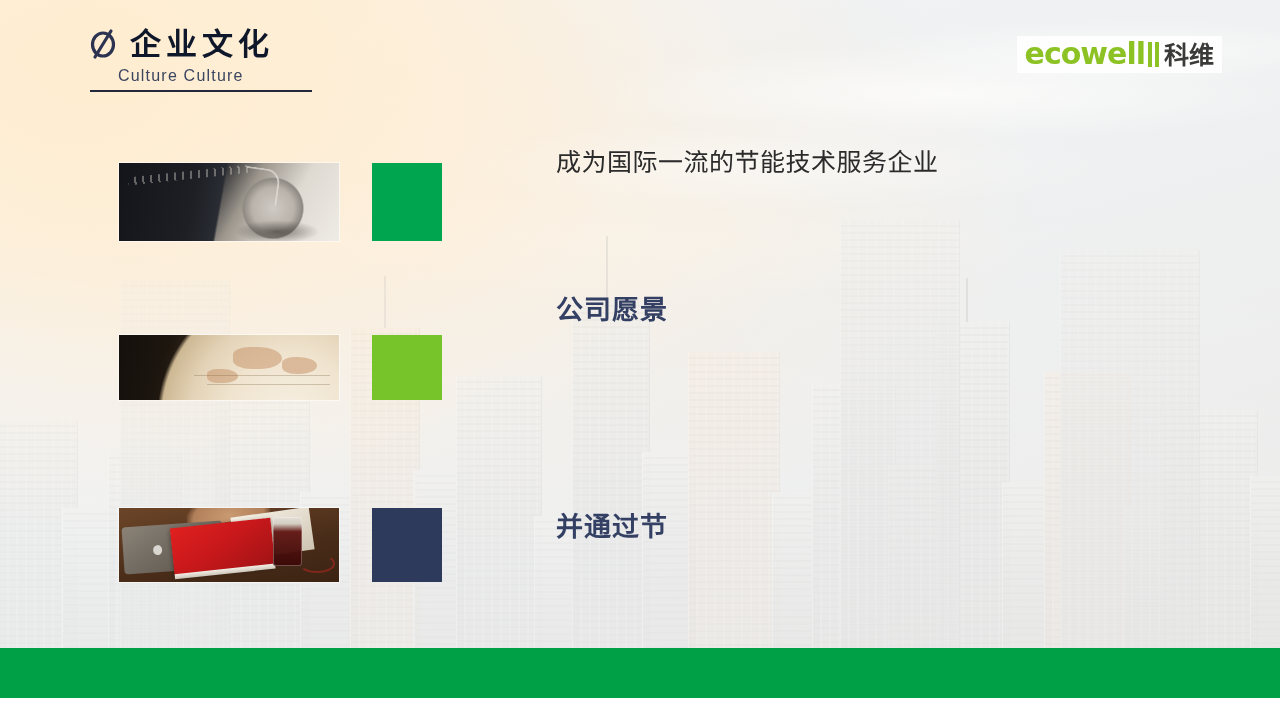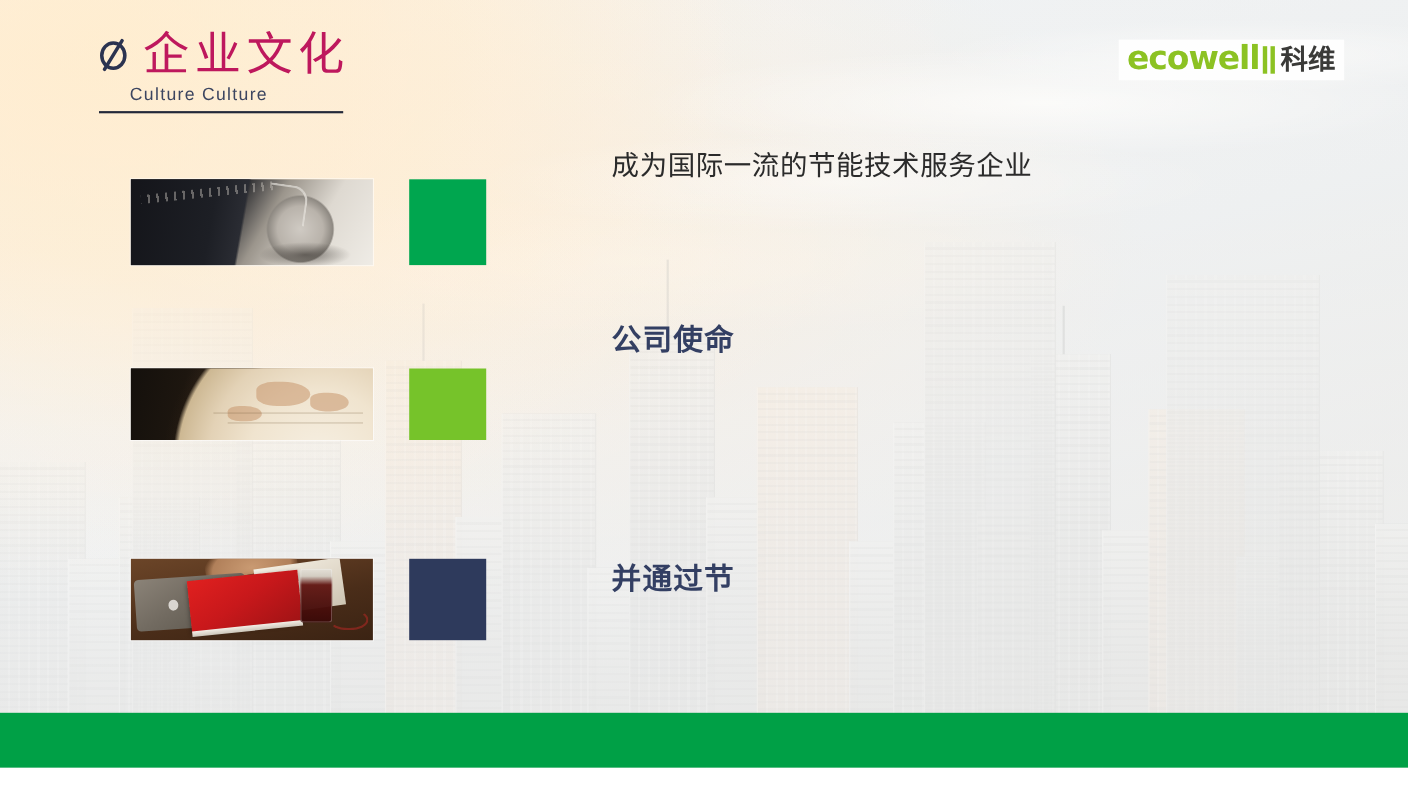--- a/index.html
+++ b/index.html
@@ -81,22 +81,22 @@
   }
   .bg-warmveil{
     background:radial-gradient(ellipse 820px 600px at 6% 10%, rgba(255,236,205,0.62) 0%, rgba(255,238,212,0.26) 46%, rgba(255,240,220,0) 78%);
   }
 
   
   .title-block{position:absolute;left:88px;top:28px;width:300px;}
   .title-row{display:flex;align-items:center;gap:12px;}
   .null-icon{width:30px;height:32px;flex:0 0 auto;display:block;}
   .title-cn{
-    font-size:42px;font-weight:normal;letter-spacing:5px;
-    color:#be185d;line-height:1.05;
+    font-size:31px;font-weight:bold;letter-spacing:5px;
+    color:#0f172a;line-height:1.05;
     font-family:"DejaVu Sans","Liberation Sans",sans-serif;
     white-space:nowrap;
   }
   .title-en{
     margin-top:6px;margin-left:30px;
     font-size:16px;letter-spacing:1.2px;color:#3c4560;
     font-family:"Liberation Sans",sans-serif;
     white-space:nowrap;
   }
   .title-rule{
@@ -232,20 +232,21 @@
   
   .content{position:absolute;left:556px;top:0;width:700px;height:720px;}
   .sec{position:absolute;left:0;}
   .sec-title{
     font-size:27px;font-weight:bold;color:#333f63;
     letter-spacing:1px;line-height:1.1;
     font-family:"DejaVu Sans","Liberation Sans",sans-serif;
     white-space:nowrap;
   }
   .sec-body{
+    margin-top:12px;
     font-size:25px;color:#2b2b2b;line-height:1.58;
     letter-spacing:0.5px;
     font-family:"DejaVu Sans","Liberation Sans",sans-serif;
   }
   .sec-body p{margin:0;}
 
   
   .bottom-bar{
     position:absolute;left:0;top:648px;width:1280px;height:50px;
     background:#00a046;
@@ -357,21 +358,21 @@
 
   <div class="content">
 
     <div class="sec" style="top:131px;">
       <div class="sec-body">
         <p> 成为国际一流的节能技术服务企业</p>
       </div>
     </div>
 
     <div class="sec" style="top:295px;">
-      <div class="sec-title">公司使命</div>
+      <div class="sec-title">公司愿景</div>
       <div class="sec-body">
       </div>
     </div>
 
     <div class="sec" style="top:512px;">
       <div class="sec-title">并通过节</div>
     </div>
 
   </div>
 

